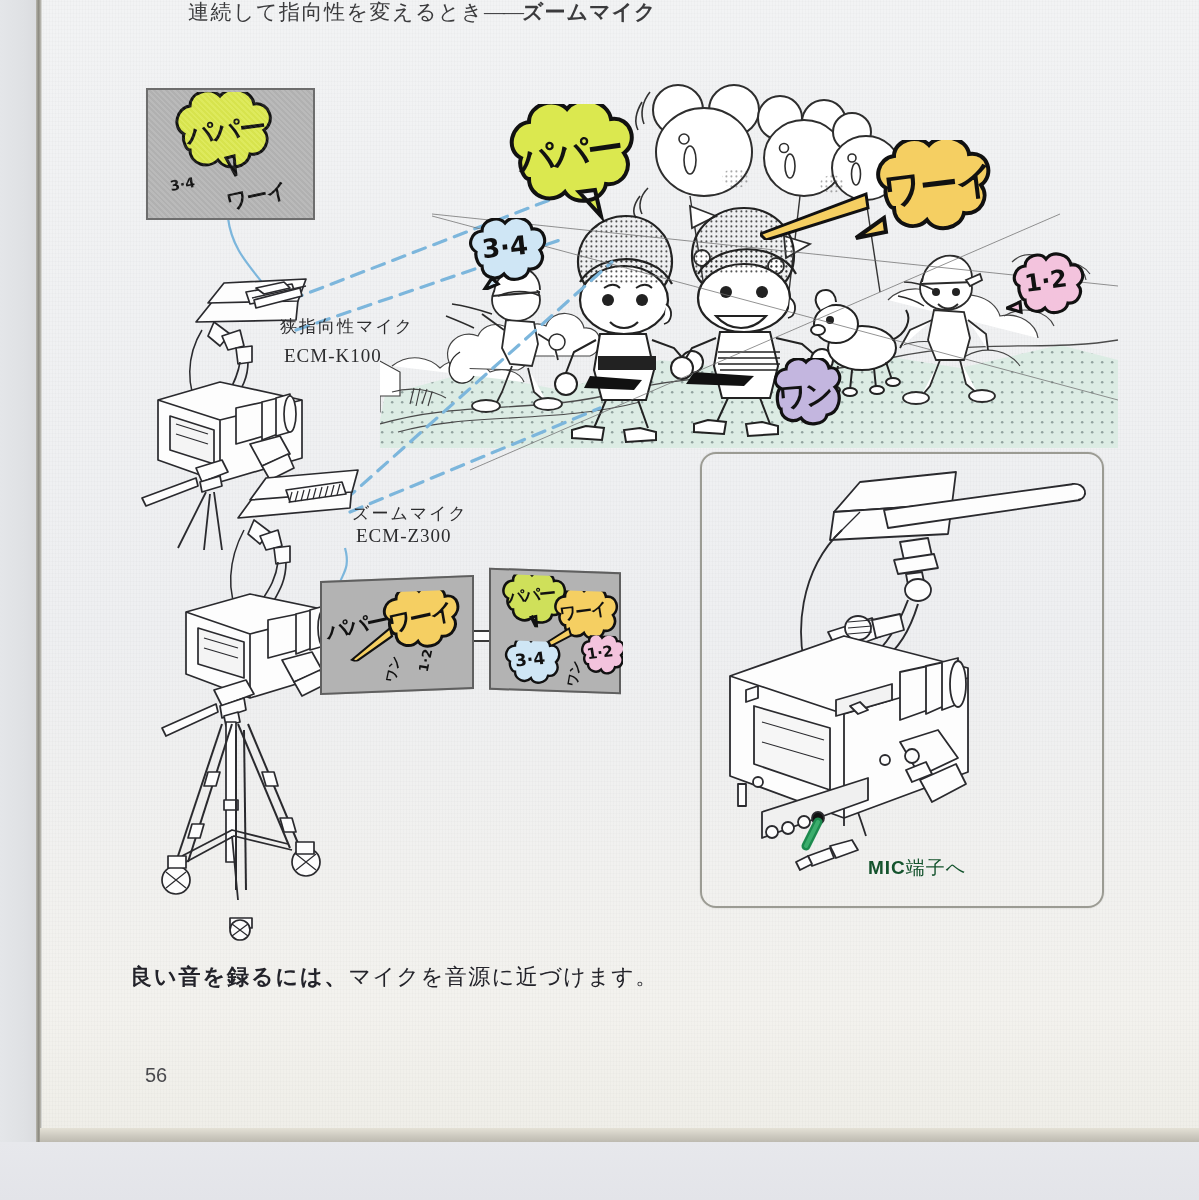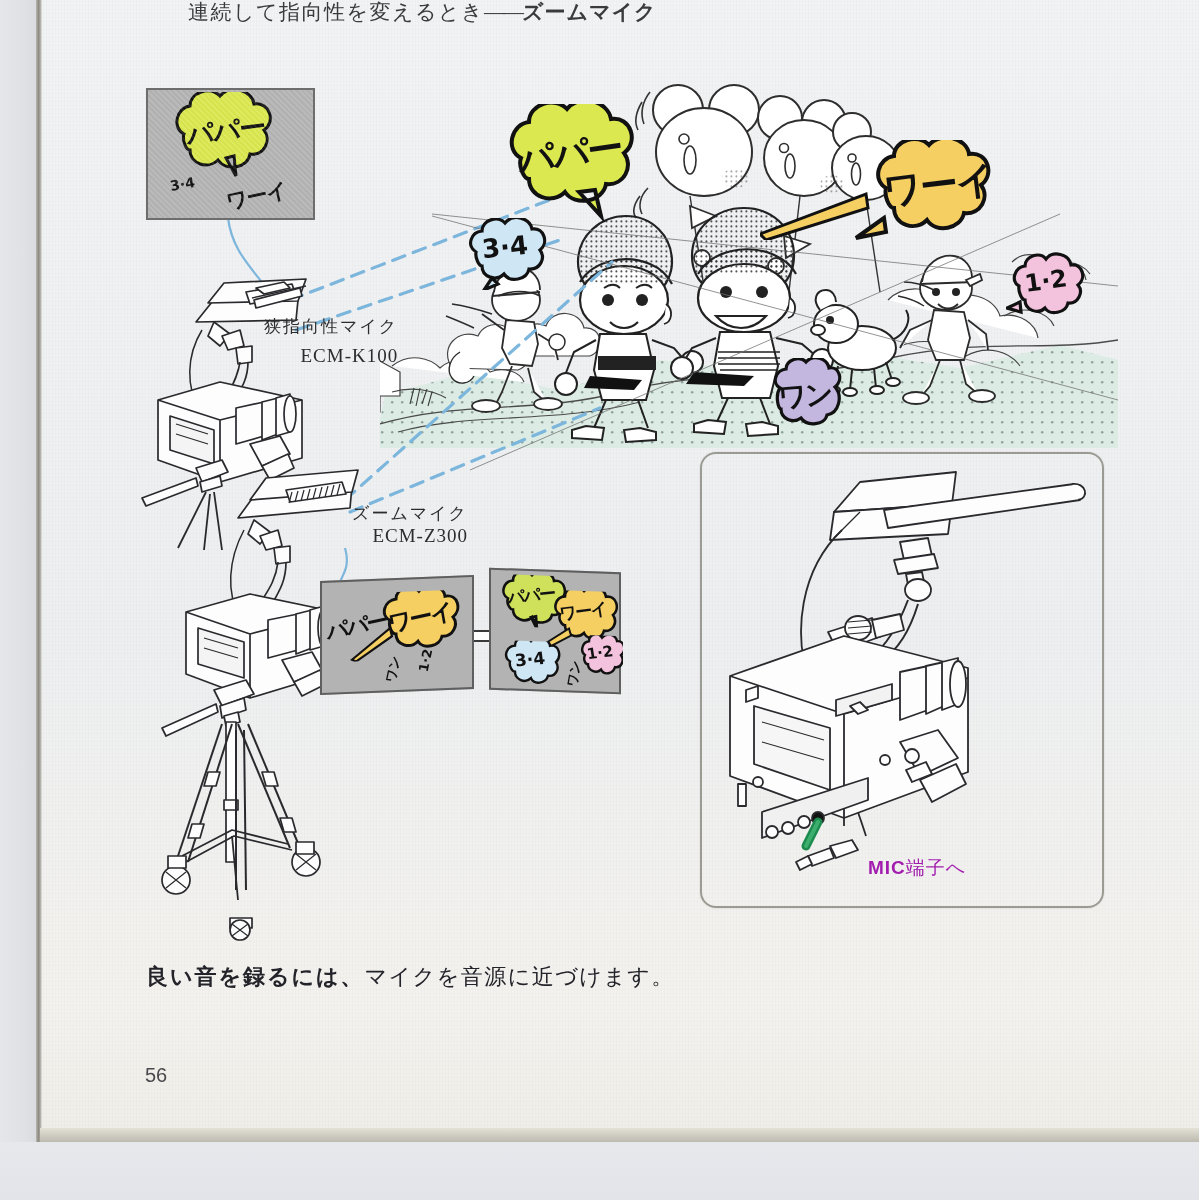--- a/index.html
+++ b/index.html
@@ -48,27 +48,27 @@
         transform:skewY(2.0deg);}
 
   
   .photo{position:absolute;left:700px;top:452px;width:400px;height:452px;
       background:#dedbc8;border:2px solid #9b9b93;border-radius:16px;
       box-shadow:0 0 0 1px rgba(0,0,0,.04);}
 
   .lbl{position:absolute;font-family:"Liberation Serif","DejaVu Serif",serif;
        color:#2c2c2e;white-space:nowrap;}
   .lbl .jp{font-size:17px;letter-spacing:2px;}
-  .lbl .mdl{font-size:19px;letter-spacing:1px;text-align:right;}
-
-  .miclabel{position:absolute;left:868px;top:855px;font-size:19px;color:#a21caf;
+  .lbl .mdl{font-size:19px;letter-spacing:1px;}
+
+  .miclabel{position:absolute;left:868px;top:855px;font-size:19px;color:#14532d;
      font-family:"Liberation Serif","DejaVu Serif",serif;letter-spacing:1px;white-space:nowrap;}
   .miclabel b{font-family:"Liberation Sans","DejaVu Sans",sans-serif;font-weight:bold;}
 
-  .caption{position:absolute;left:146px;top:962px;white-space:nowrap;
+  .caption{position:absolute;left:130px;top:962px;white-space:nowrap;
       font-size:22px;color:#23232a;letter-spacing:1.5px;
       font-family:"Liberation Serif","DejaVu Serif",serif;}
   .caption b{font-family:"Liberation Sans","DejaVu Sans",sans-serif;font-weight:bold;letter-spacing:2px;}
 
   .pageno{position:absolute;left:145px;top:1064px;font-size:20px;color:#4a4a4e;
       font-family:"Liberation Sans","DejaVu Sans",sans-serif;}
 </style>
 </head>
 <body>
 
@@ -542,21 +542,21 @@
 
   <div style="position:absolute;left:768px;top:358px;width:74px;height:80px;">
     <svg viewBox="0 0 74 80" width="74" height="80">
       <path d="M12 30 c-9,-5 -4,-18 6,-19 c0,-9 14,-14 20,-7 c7,-8 21,-4 23,6 c10,-2 15,12 6,19
                c8,9 4,26 -8,28 c-2,10 -20,12 -26,3 c-8,6 -20,1 -20,-9 c-3,0 -6,-14 -1,-21 z" fill="#c3b6df" stroke="#111" stroke-width="3.2"></path>
     </svg>
     <div style="position:absolute;left:0;top:0;width:74px;height:76px;display:flex;align-items:center;justify-content:center;
                 font-family:'DejaVu Sans',sans-serif;font-weight:bold;font-size:28px;color:#111;transform:rotate(-5deg);letter-spacing:-2px;">ワン</div>
   </div>
 
-  <div class="lbl" style="left:264px;top:315px;">
+  <div class="lbl" style="left:280px;top:315px;">
     <div class="jp">狭指向性マイク</div>
     <div class="mdl" style="margin-top:7px;margin-left:4px;">ECM-K100</div>
   </div>
 
   <div class="lbl" style="left:352px;top:502px;">
     <div class="jp">ズームマイク</div>
     <div class="mdl" style="margin-top:0;margin-left:4px;">ECM-Z300</div>
   </div>
 
   <div class="cmp cmpL">

